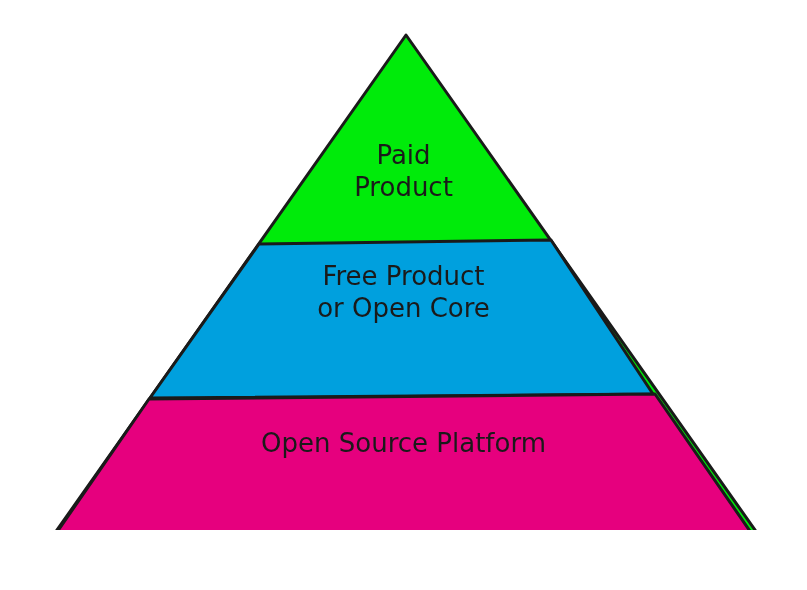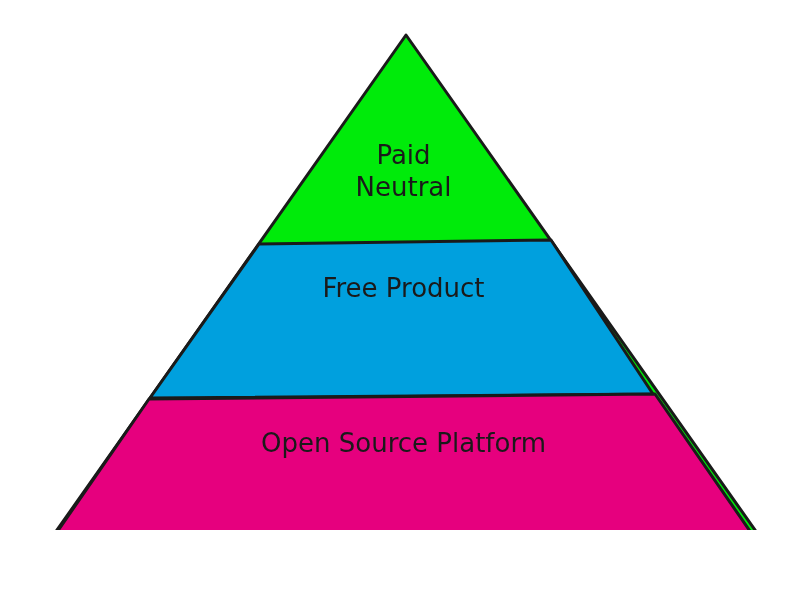--- a/index.html
+++ b/index.html
@@ -33,43 +33,44 @@
     font-size: 26px;
     line-height: 32px;
     color: #1a1a1a;
     white-space: nowrap;
     pointer-events: none;
   }
   .tier-label .line {
     display: block;
   }
   .label-top    { top: 139px; }
-  .label-middle { top: 272px; }
+  .label-middle { top: 260px; }
   .label-bottom { top: 427px; text-align: center; }
 </style>
 </head>
 <body>
 
 <div class="stage">
 
   <svg class="pyramid-svg" width="807" height="590" viewBox="0 0 807 590">
 
     <polygon class="shape" points="406,35 33,564 779,564" fill="#00eb0a"></polygon>
 
     <polygon class="shape" points="259,244 551,240 653,394 150,398" fill="#00a0de"></polygon>
 
     <polygon class="shape" points="149,399 655,394 770,560 37,561" fill="#e6007e"></polygon>
   </svg>
 
   <div class="tier-label label-top">
     <span class="line">Paid</span>
-    <span class="line">Neutral</span>
+    <span class="line">Product</span>
   </div>
 
   <div class="tier-label label-middle">
     <span class="line">Free Product</span>
+    <span class="line">or Open Core</span>
   </div>
 
   <div class="tier-label label-bottom">
     <span class="line">Open Source Platform</span>
   </div>
 
 </div>
 
 </body></html>

